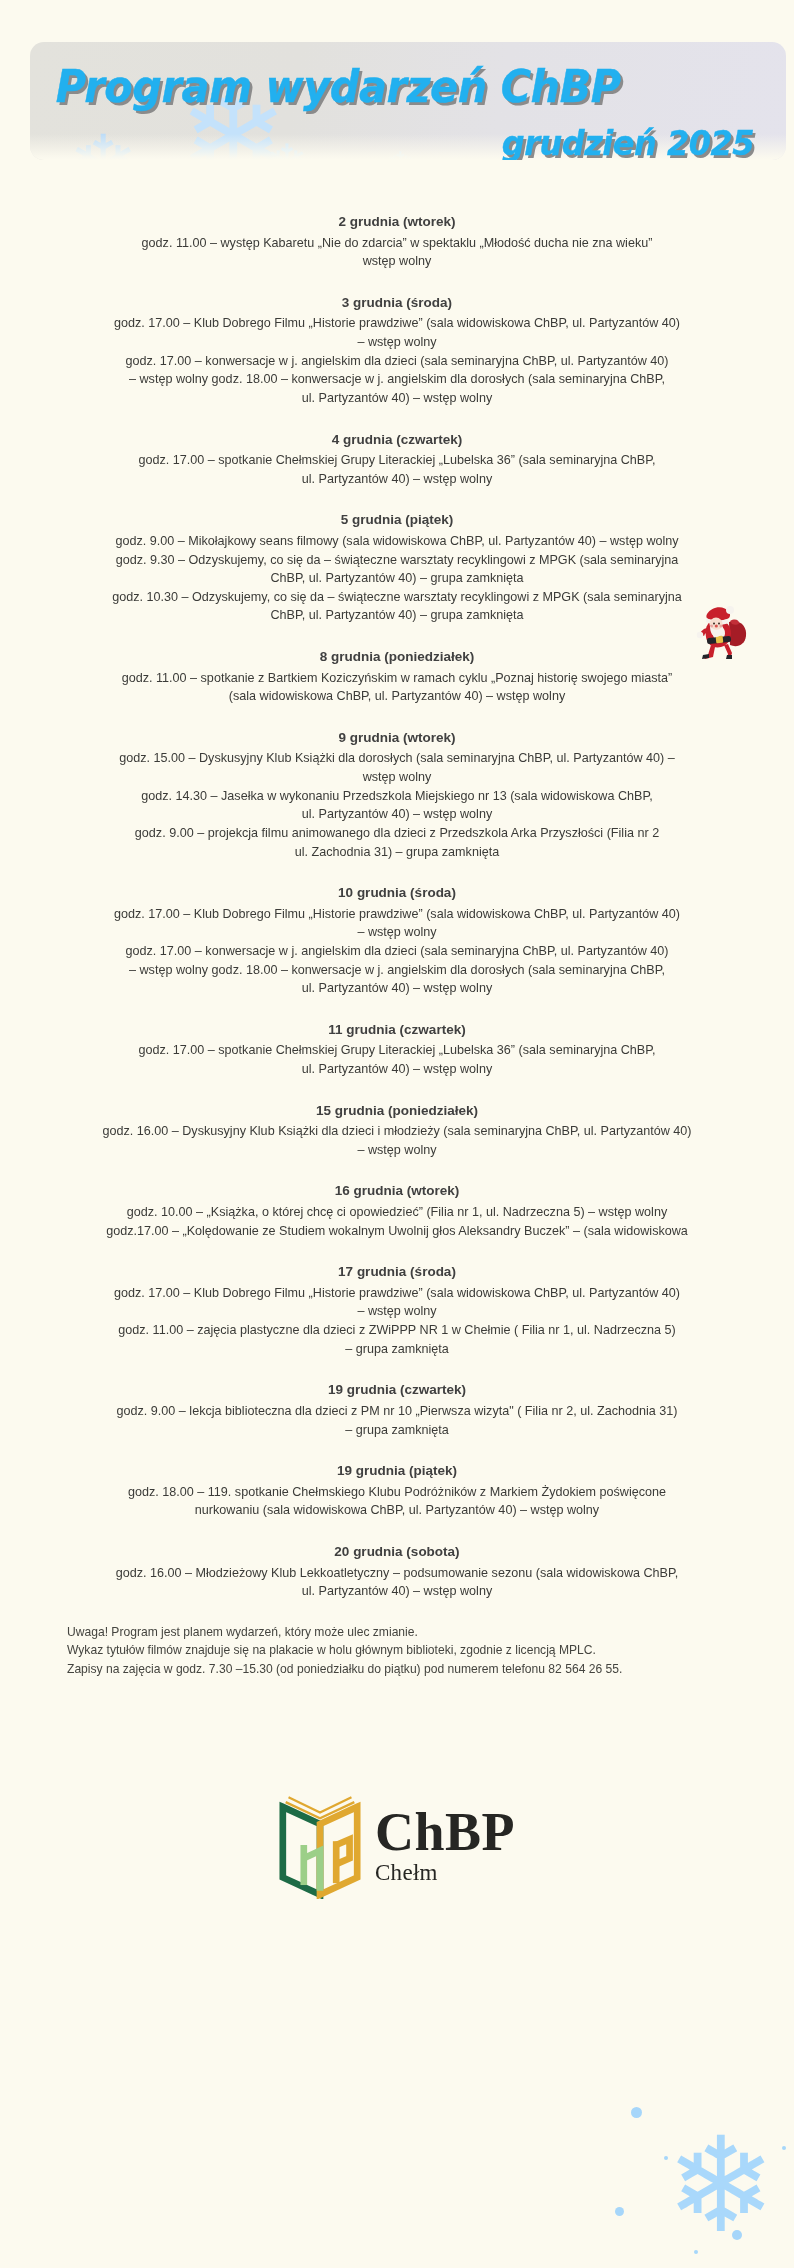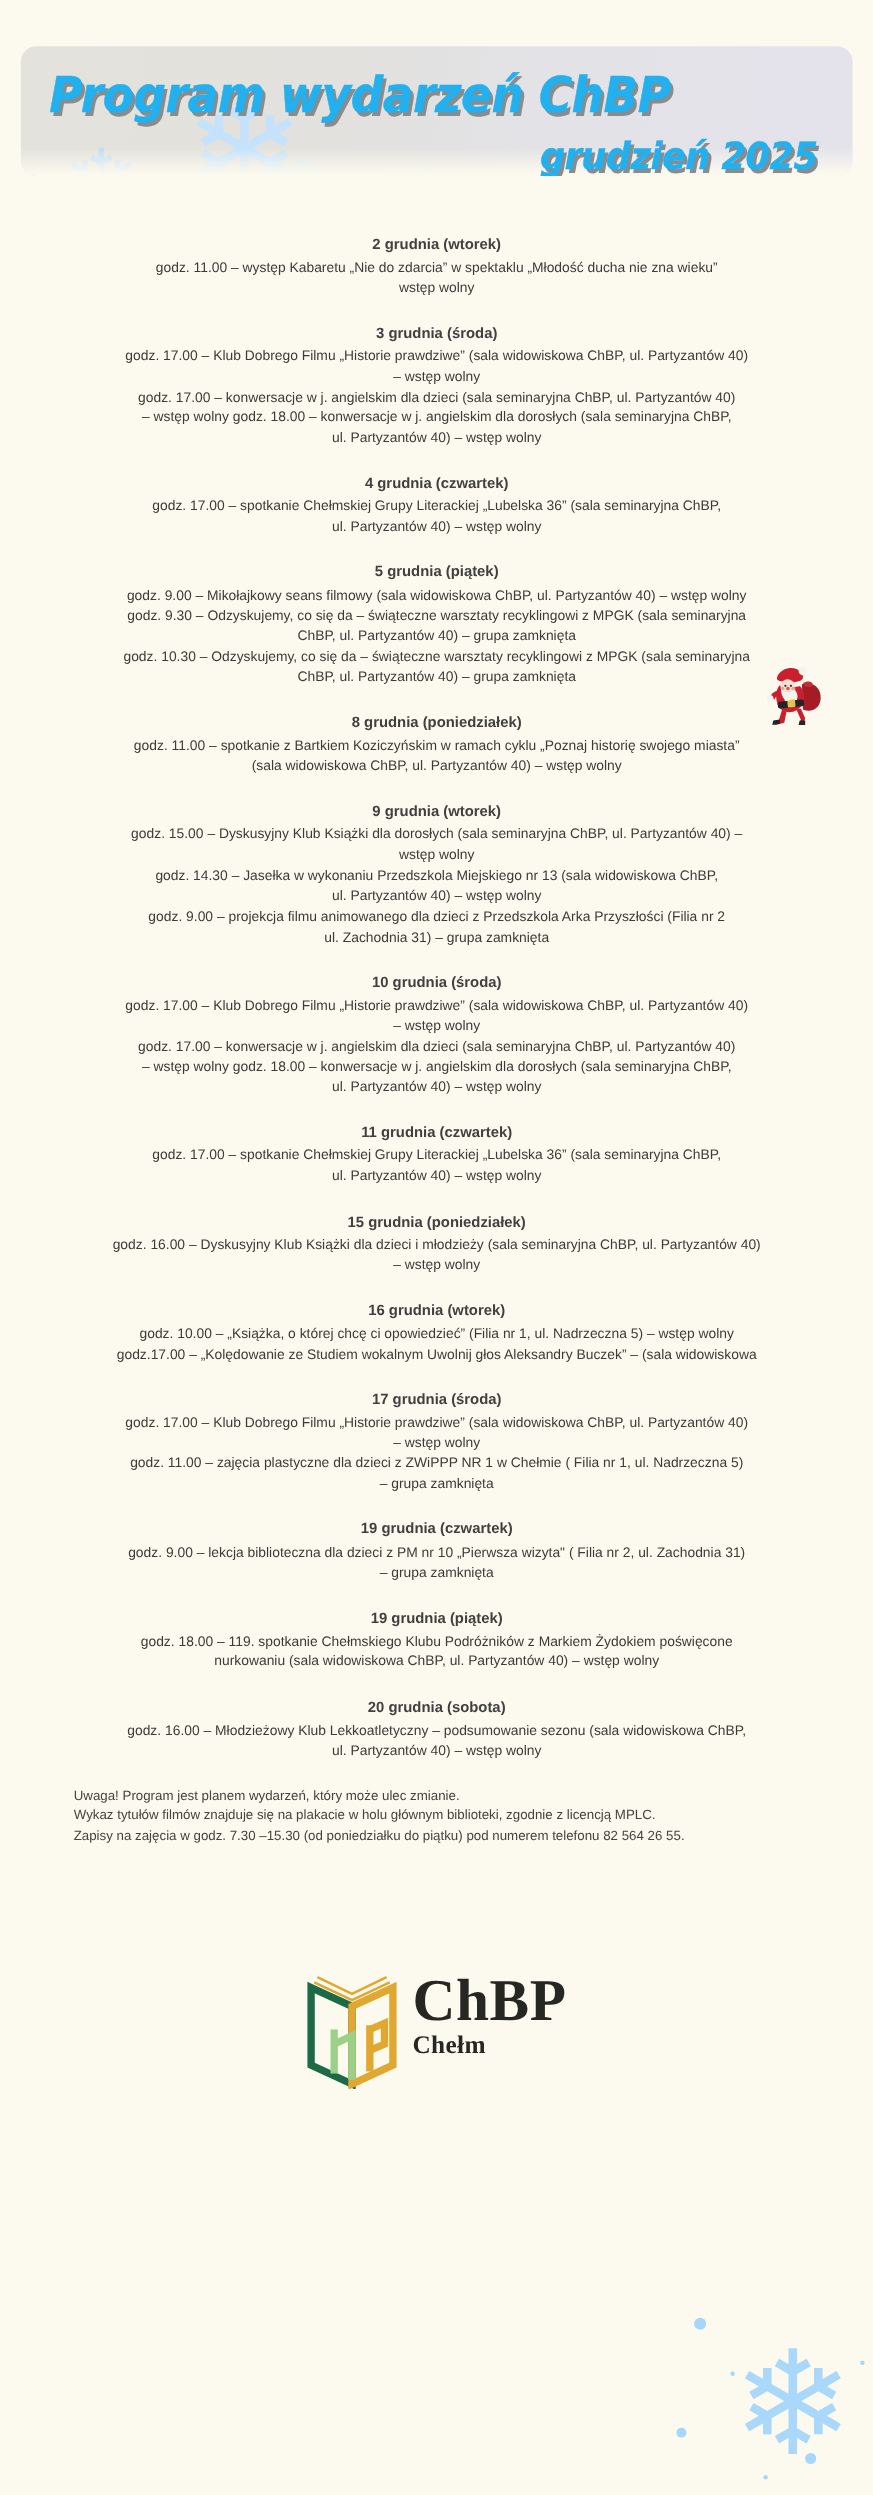--- a/index.html
+++ b/index.html
@@ -19,21 +19,21 @@
   
   .header-wrap {
     position: relative;
     width: 794px;
     height: 190px;
     box-sizing: border-box;
     padding: 25px 0 0 0;
   }
   .header-banner {
     position: absolute;
-    left: 19px;
+    left: 30px;
     top: 42px;
     width: 756px;
     height: 118px;
     border-radius: 14px;
     background: linear-gradient(100deg, #e3e2dc 0%, #e2e1dd 35%, #e3e2e6 62%, #e4e3ec 100%);
     overflow: hidden;
   }
   .header-banner::after{
     content:"";
     position:absolute;
@@ -130,35 +130,36 @@
 
   
   .footer {
     position: relative;
     z-index: 3;
     margin-top: 112px;
     height: 200px;
   }
   .logo-row {
     display: flex;
+    align-items: center;
     justify-content: center;
     gap: 14px;
   }
   .logo-mark { width: 82px; height: 108px; display: block; }
   .logo-text { display: flex; flex-direction: column; line-height: 1; }
   .logo-chbp {
     font-family: "Liberation Serif", serif;
     font-weight: bold;
     font-size: 54px;
     color: #262623;
     letter-spacing: 0.5px;
   }
   .logo-chelm {
     font-family: "Liberation Serif", serif;
-    font-weight: bold;
+    font-weight: normal;
     font-size: 23px;
     color: #262623;
     margin-top: 2px;
     letter-spacing: 0.3px;
   }
 
   
   .bottom-flake {
     position: absolute;
     right: 18px;

